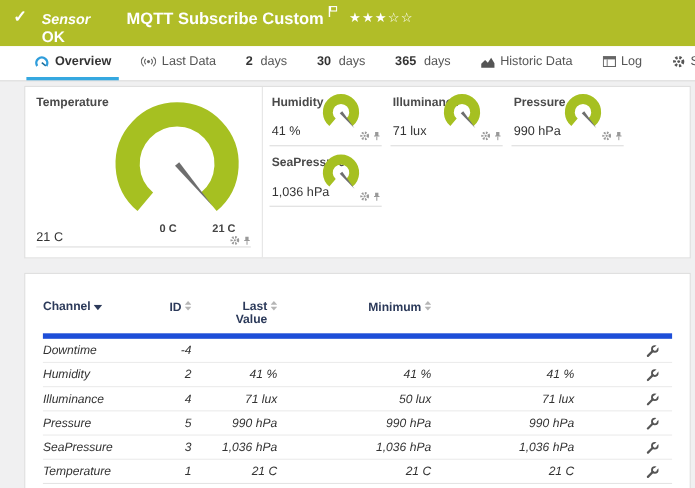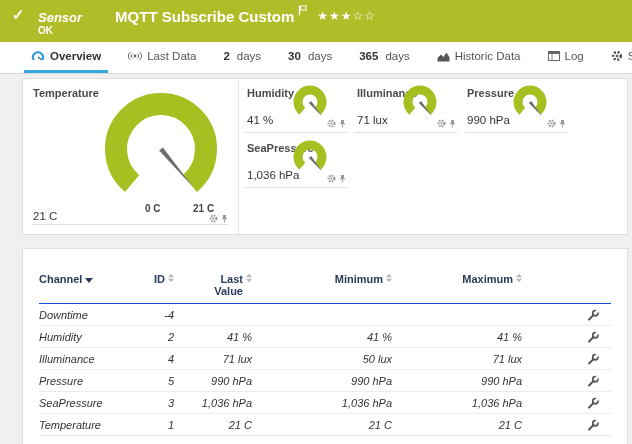--- a/index.html
+++ b/index.html
@@ -12,21 +12,21 @@
     color:#333;
   }
   
   .topbar { position:absolute; left:0; top:0; width:632px; height:42px; background:#b1bd28; color:#fff; }
   .topbar .check { position:absolute; left:12px; top:6px; font-size:15px; font-weight:bold; }
   .titleline { position:absolute; left:38px; top:5px; white-space:nowrap; }
   .titleline .kind { font-style:italic; font-size:13px; margin-right:6px;font-weight:bold; }
   .titleline .title { font-size:15px; font-weight:bold;margin-left:27px; }
   .flagicon { margin-left:4px; vertical-align:6px; }
   .stars { font-size:12px; letter-spacing:1px; margin-left:10px; vertical-align:2px; }
-  .statusline { position:absolute; left:38px; top:25px; font-size:10px; font-weight:bold; }
+  .statusline { position:absolute; left:38px; top:25px; font-size:14px; font-weight:bold; }
   
   .tabbar {
     position:absolute; left:0; top:42px; width:632px; height:32px;
     background:#fff; border-bottom:1px solid #d8d8d8;
     display:flex; align-items:stretch; gap:13px; padding-left:24px;
   }
   .tab {
     display:flex; align-items:center; gap:5px; padding:0 7px;
     font-size:11.5px; color:#555; cursor:pointer;
     border-bottom:3px solid transparent; white-space:nowrap;justify-content:center;
@@ -55,21 +55,21 @@
   .small-tile .tile-label { left:2px; top:4px; }
   .small-tile .tile-value { left:2px; bottom:6px; }
   .small-gauge-svg { position:absolute; right:16px; top:2px; }
   .small-tile .tile-tools { right:1px; bottom:4px; }
   
   .table-card {
     position:absolute; left:22px; top:248px; width:606px; height:230px;
     background:#fff; border:1px solid #ddd; padding:24px 16px 0 16px;
   }
   .cols { display:grid; grid-template-columns:100px 35px 78px 140px 130px 1fr; }
-  .thead { font-size:11px; font-weight:bold; color:#2c3a5a; padding-bottom:6px; border-bottom:1px solid #1d4ed8; }
+  .thead { font-size:11px; font-weight:bold; color:#2c3a5a; padding-bottom:6px; border-bottom:5px solid #1d4ed8; }
   .thead .cell, .trow .cell { text-align:right; }
   .thead .cell.first, .trow .cell.first { text-align:left; }
   .lastval-span { display:inline-block; max-width:40px; text-align:right; vertical-align:top; }
   .trow { height:22px; align-items:center; font-size:11px; color:#333; border-bottom:1px solid #ececec; cursor:pointer;font-style:italic; }
   .trow:last-child { border-bottom:1px solid #e4e4e4; }
   .cell.tools { display:flex; justify-content:flex-end; padding-right:12px; }
   .sorticon { margin-left:3px; }
 </style>
 </head>
 <body>
@@ -260,26 +260,20 @@
           <polygon points="0,4 3.5,0 7,4" fill="#b5b5b5"></polygon>
           <polygon points="0,6 3.5,10 7,6" fill="#b5b5b5"></polygon>
         </svg>
     </div>
     <div class="cell">
       <span>Minimum</span><svg class="sorticon" width="6" height="10" viewBox="0 0 7 10">
           <polygon points="0,4 3.5,0 7,4" fill="#b5b5b5"></polygon>
           <polygon points="0,6 3.5,10 7,6" fill="#b5b5b5"></polygon>
         </svg>
     </div>
-    <div class="cell">
-      <span>Maximum</span><svg class="sorticon" width="6" height="10" viewBox="0 0 7 10">
-          <polygon points="0,4 3.5,0 7,4" fill="#b5b5b5"></polygon>
-          <polygon points="0,6 3.5,10 7,6" fill="#b5b5b5"></polygon>
-        </svg>
-    </div>
     <div class="cell"></div>
   </div>
 
   <div class="cols trow">
     <div class="cell first">Downtime</div>
     <div class="cell">-4</div>
     <div class="cell"></div>
     <div class="cell"></div>
     <div class="cell"></div>
     <div class="cell tools">

